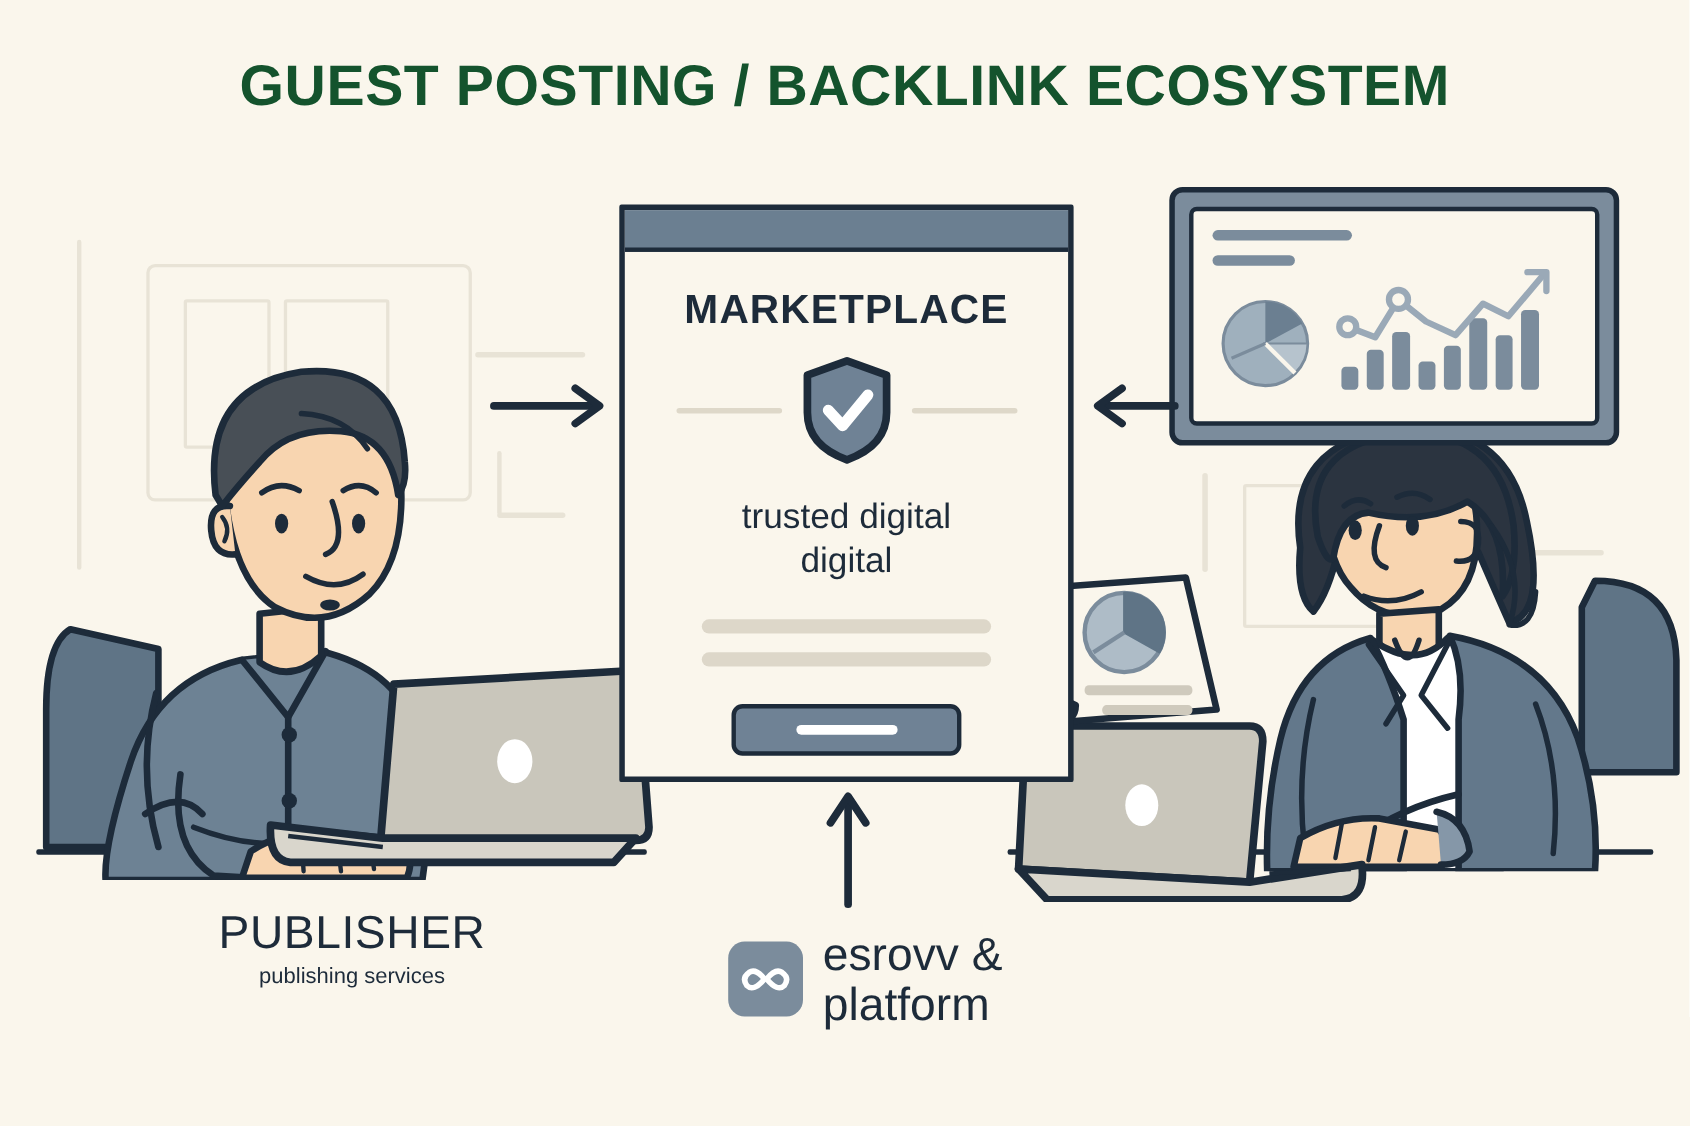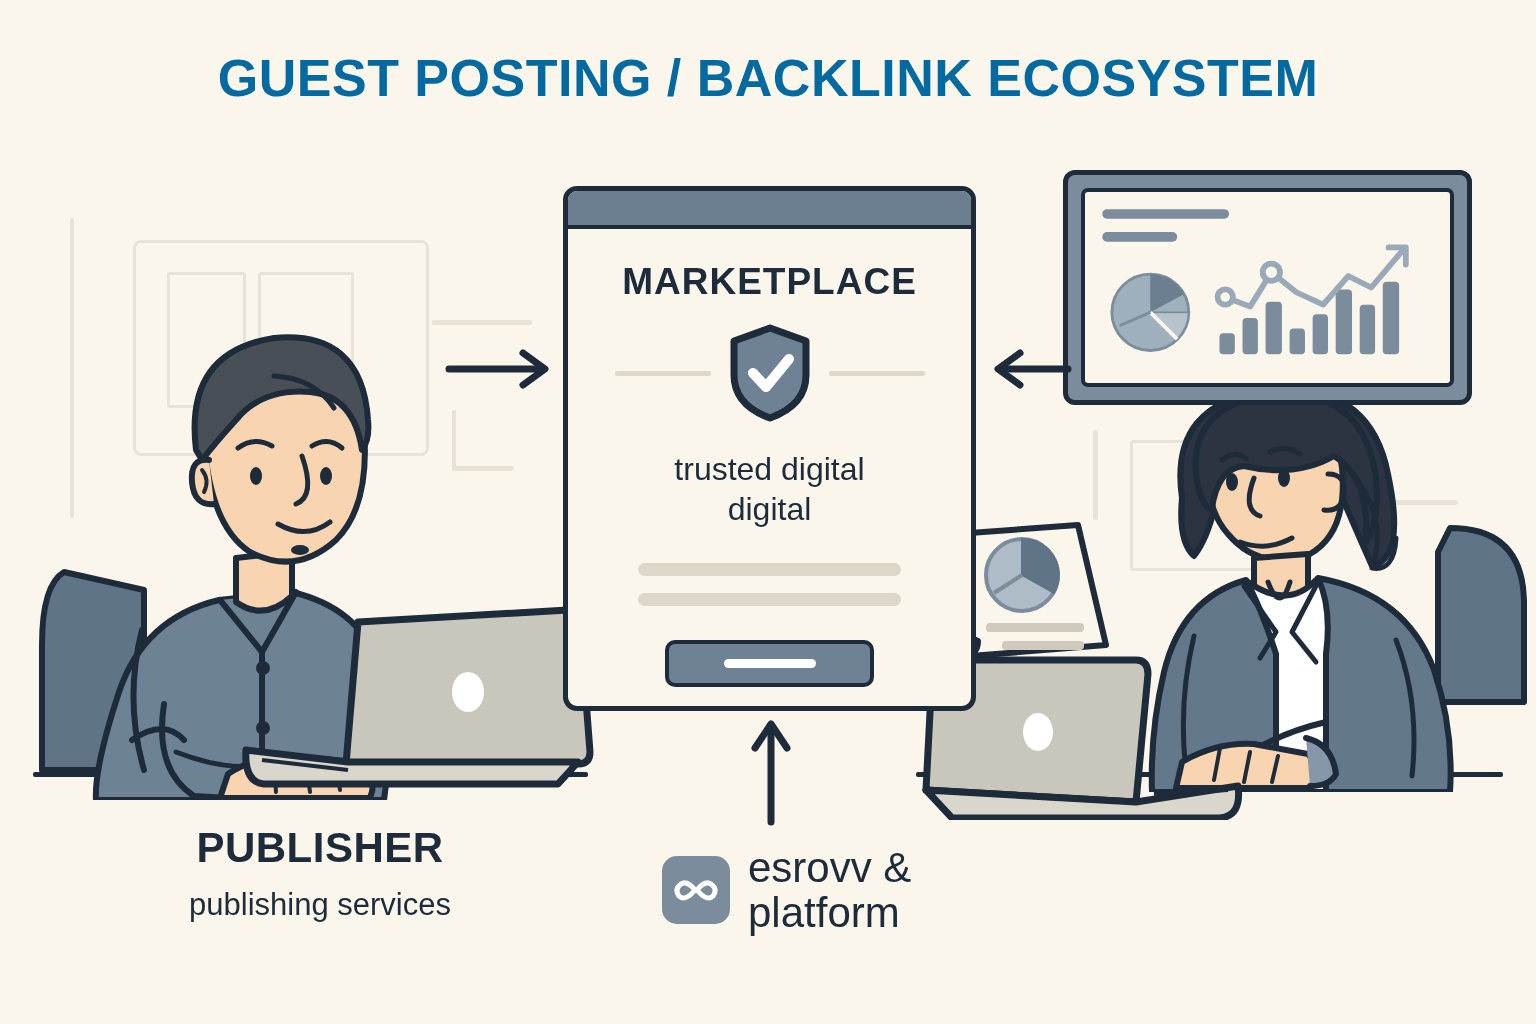--- a/index.html
+++ b/index.html
@@ -20,21 +20,21 @@
   
   #title {
     position: absolute;
     top: 48px;
     left: 0;
     width: 100%;
     text-align: center;
     font-size: 52px;
     font-weight: 700;
     letter-spacing: 0.5px;
-    color: #0369a1;
+    color: #14532d;
     white-space: nowrap;
   }
 
   
   .bg-rect {
     position: absolute;
     border: 3px solid #e8e3d6;
     border-radius: 8px;
   }
   .bg-line {
@@ -53,21 +53,21 @@
 
   
   #marketplace {
     position: absolute;
     left: 563px;
     top: 186px;
     width: 413px;
     height: 525px;
     background: #faf6ec;
     border: 5px solid #1d2b3a;
-    border-radius: 14px;
+    border-radius: 2px;
     box-sizing: border-box;
     overflow: hidden;
   }
   #mp-titlebar {
     height: 34px;
     background: #6b7f91;
     border-bottom: 4px solid #1d2b3a;
   }
   #mp-heading {
     margin-top: 32px;
@@ -165,29 +165,29 @@
   .figure-svg { position: absolute; }
 
   
   .role-label {
     position: absolute;
     text-align: center;
     color: #1d2b3a;
   }
   .role-title {
     font-size: 42px;
-    font-weight: 700;
+    font-weight: 400;
     letter-spacing: 0.5px;
     line-height: 1.1;
   }
   .role-sub {
-    font-size: 31px;
+    font-size: 20px;
     font-weight: 400;
     line-height: 1.15;
-    margin-top: 16px;
+    margin-top: 6px;
   }
 
   
   #escrow {
     position: absolute;
     left: 614px;
     top: 845px;
     display: flex;
     align-items: center;
     gap: 18px;

